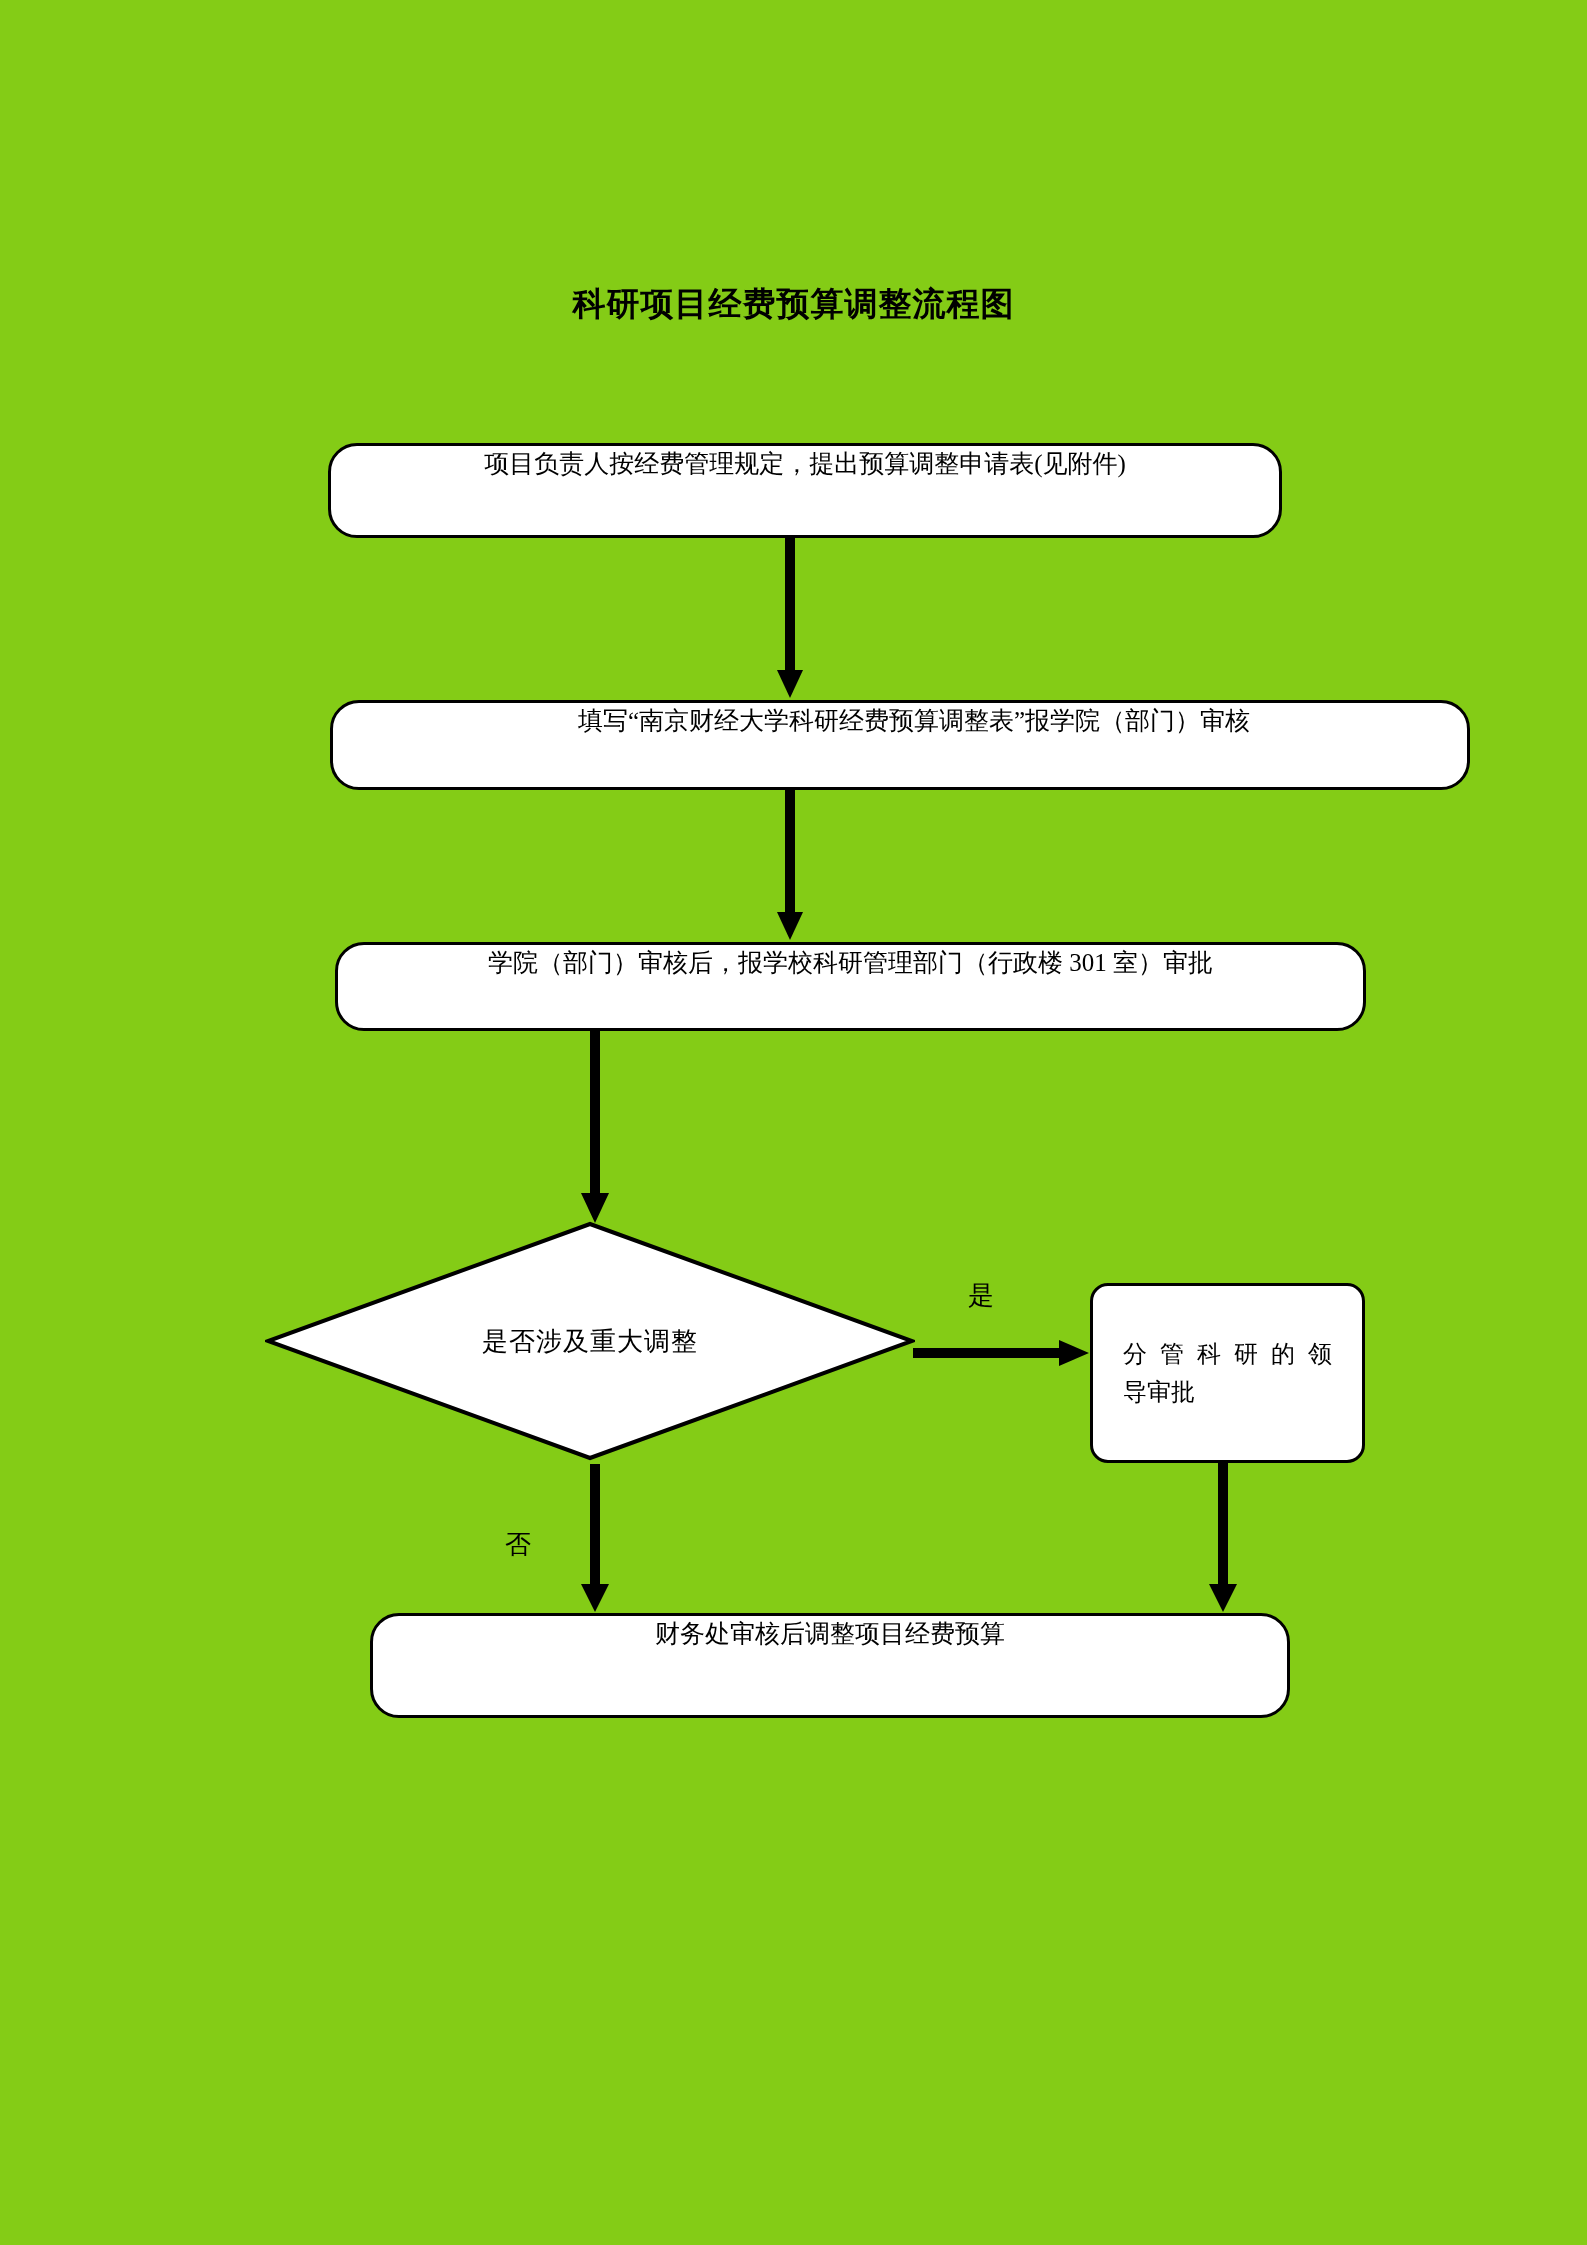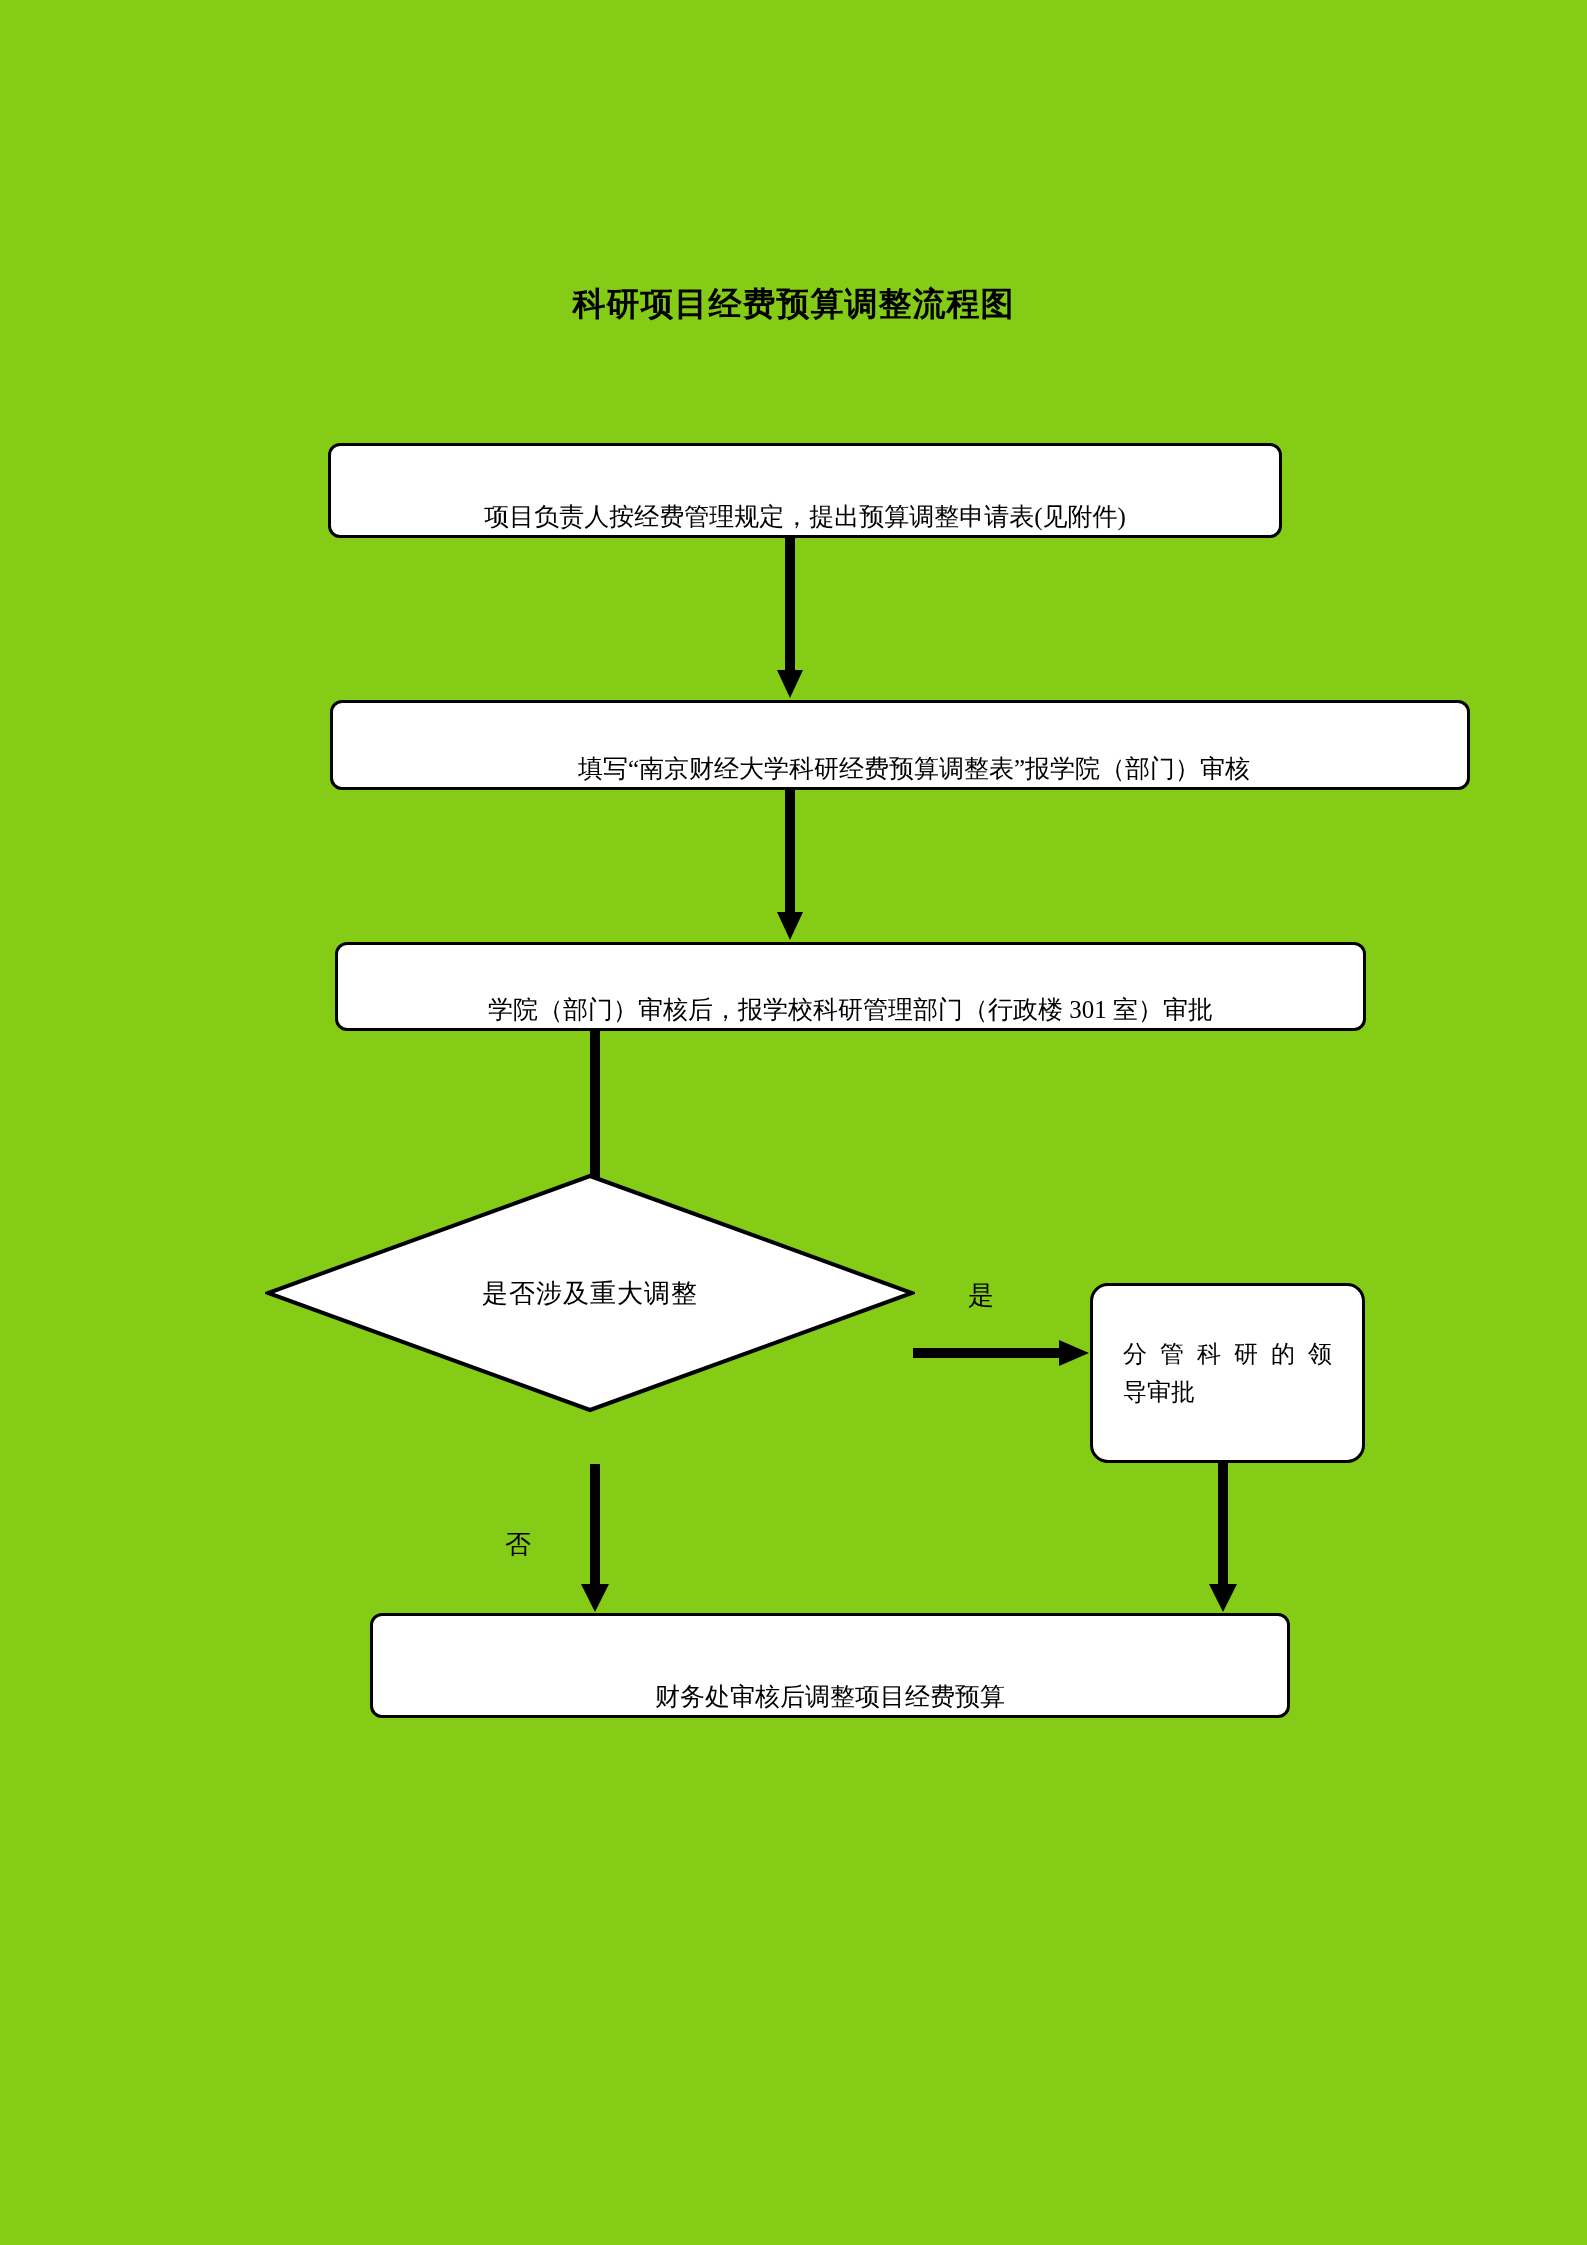--- a/index.html
+++ b/index.html
@@ -27,24 +27,24 @@
     text-align: center;
     font-size: 33px;
     font-weight: bold;
     letter-spacing: 1px;
     line-height: 1.2;
   }
   .node {
     position: absolute;
     box-sizing: border-box;
     border: 3px solid #000000;
-    border-radius: 12px;
+    border-radius: 29px;
     background: #ffffff;
     display: flex;
-    align-items: flex-end;
+    align-items: flex-start;
     font-size: 25px;
     line-height: 1.45;
   }
   .node.center-text {
     justify-content: center;
     text-align: center;
   }
   .node .txt {
     display: block;
     padding: 0 18px;
@@ -65,21 +65,21 @@
     text-align-last: justify;
     font-size: 24px;
     padding: 0 30px;
     line-height: 1.6;
   }
   #node-leader .txt .last { text-align-last: left; display: block; }
 
   
   #node-decision {
     position: absolute;
-    left: 265px; top: 1173px;
+    left: 265px; top: 1221px;
     width: 650px; height: 240px; text-decoration: underline;
   }
   #node-decision svg { position: absolute; left: 0; top: 0; }
   #node-decision .dlabel {
     position: absolute;
     left: 0; top: 0;
     width: 650px; height: 240px;
     display: flex;
     align-items: center;
     justify-content: center;

